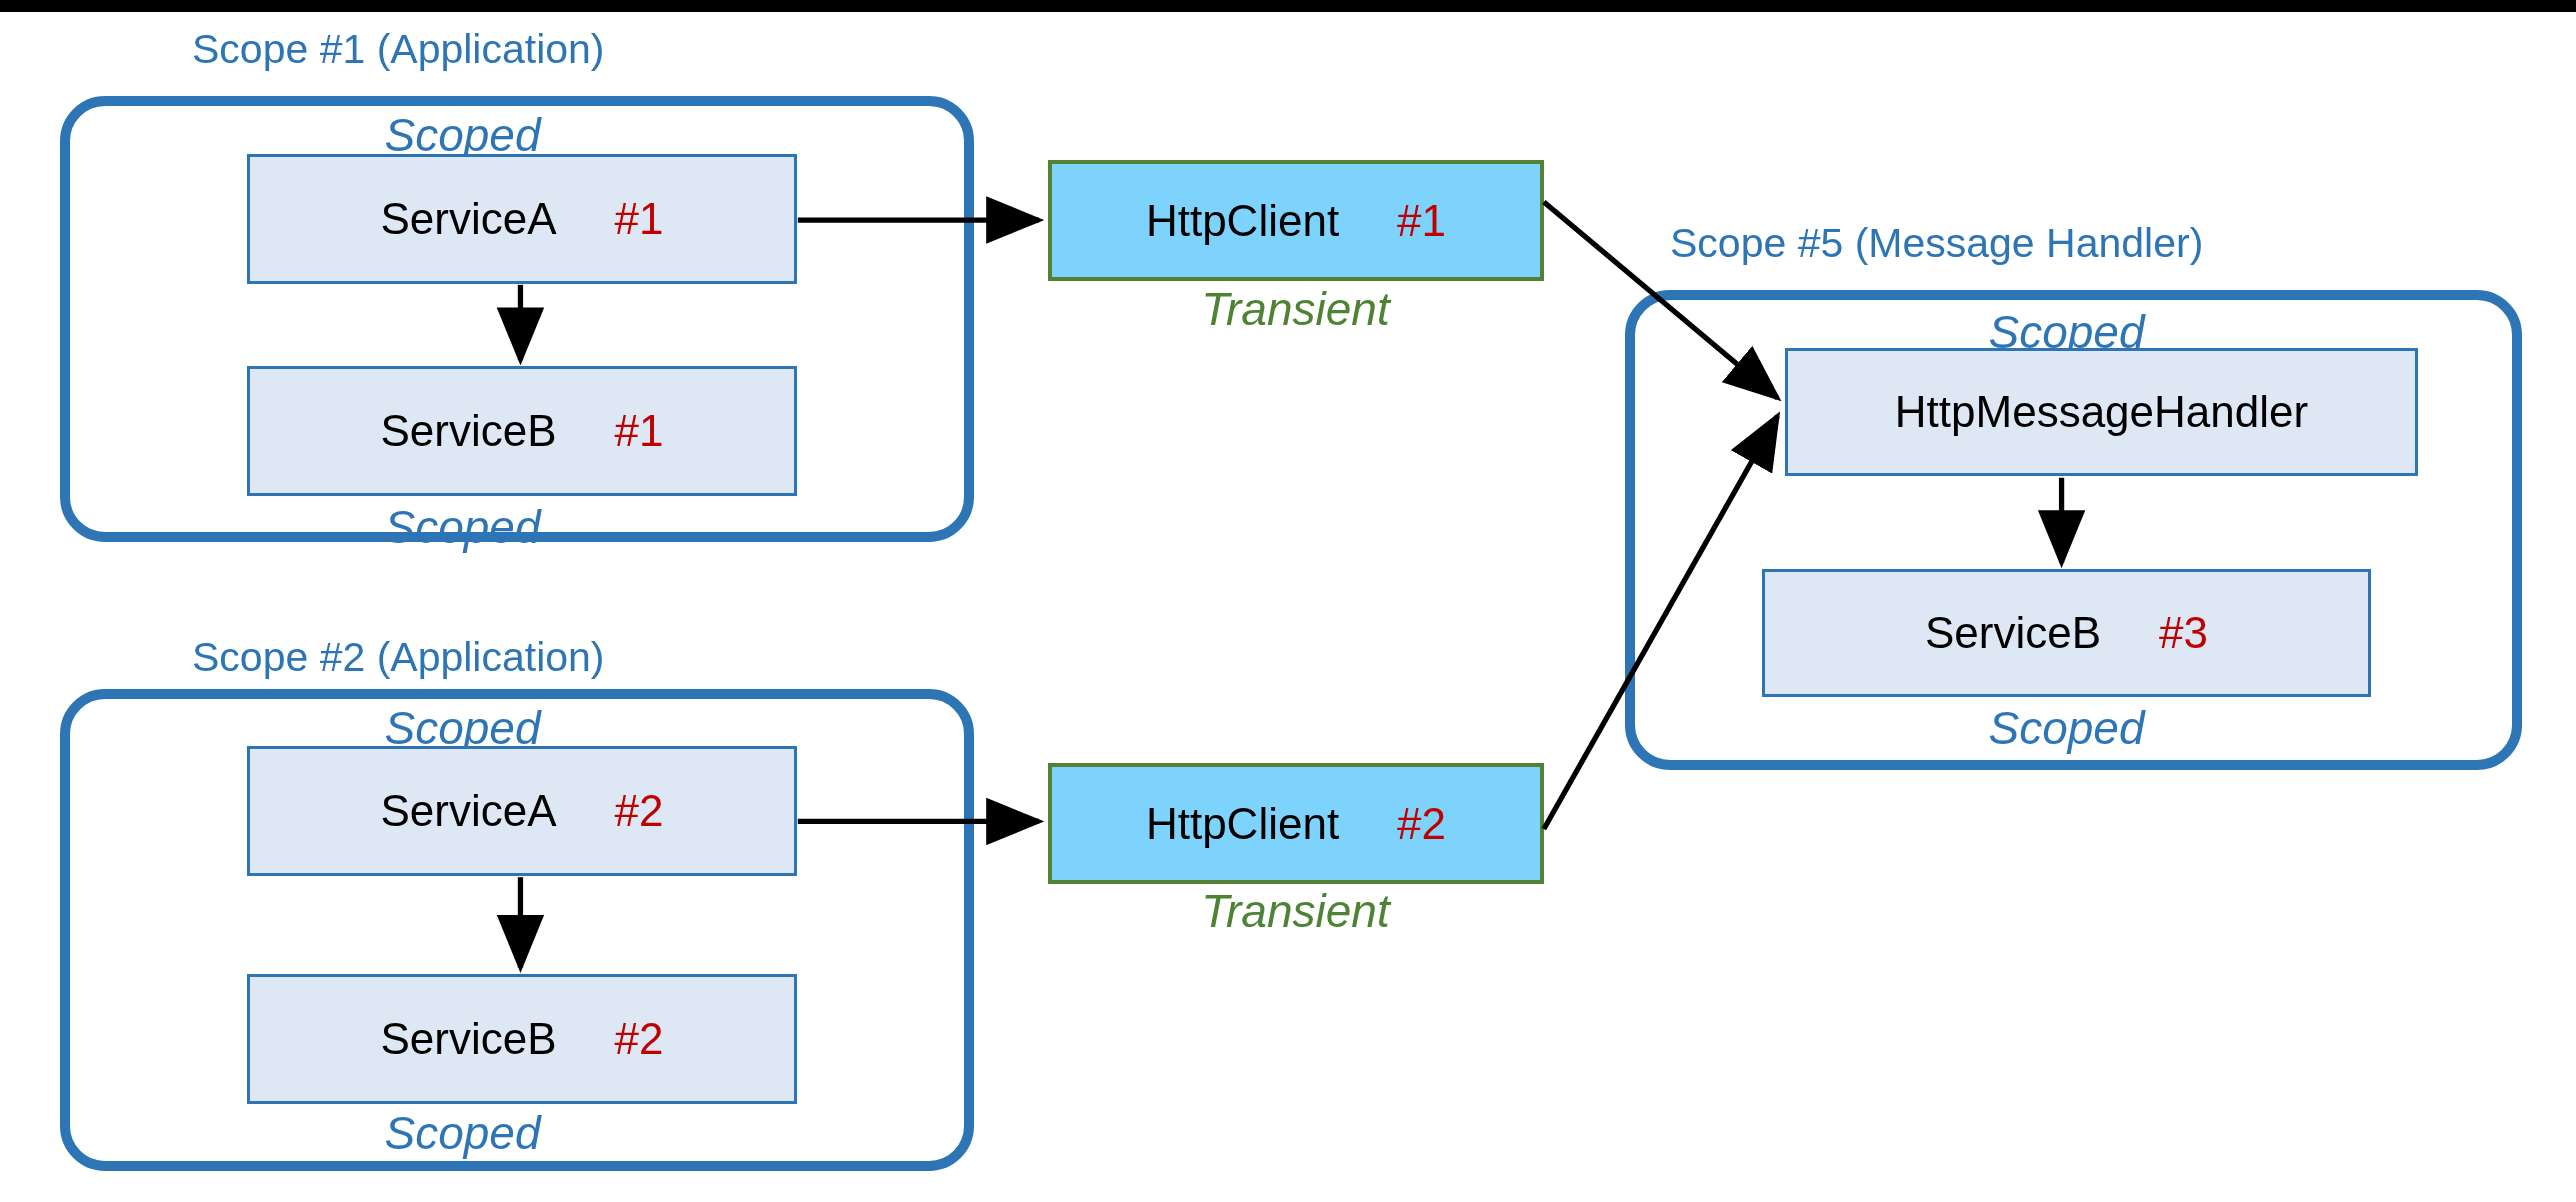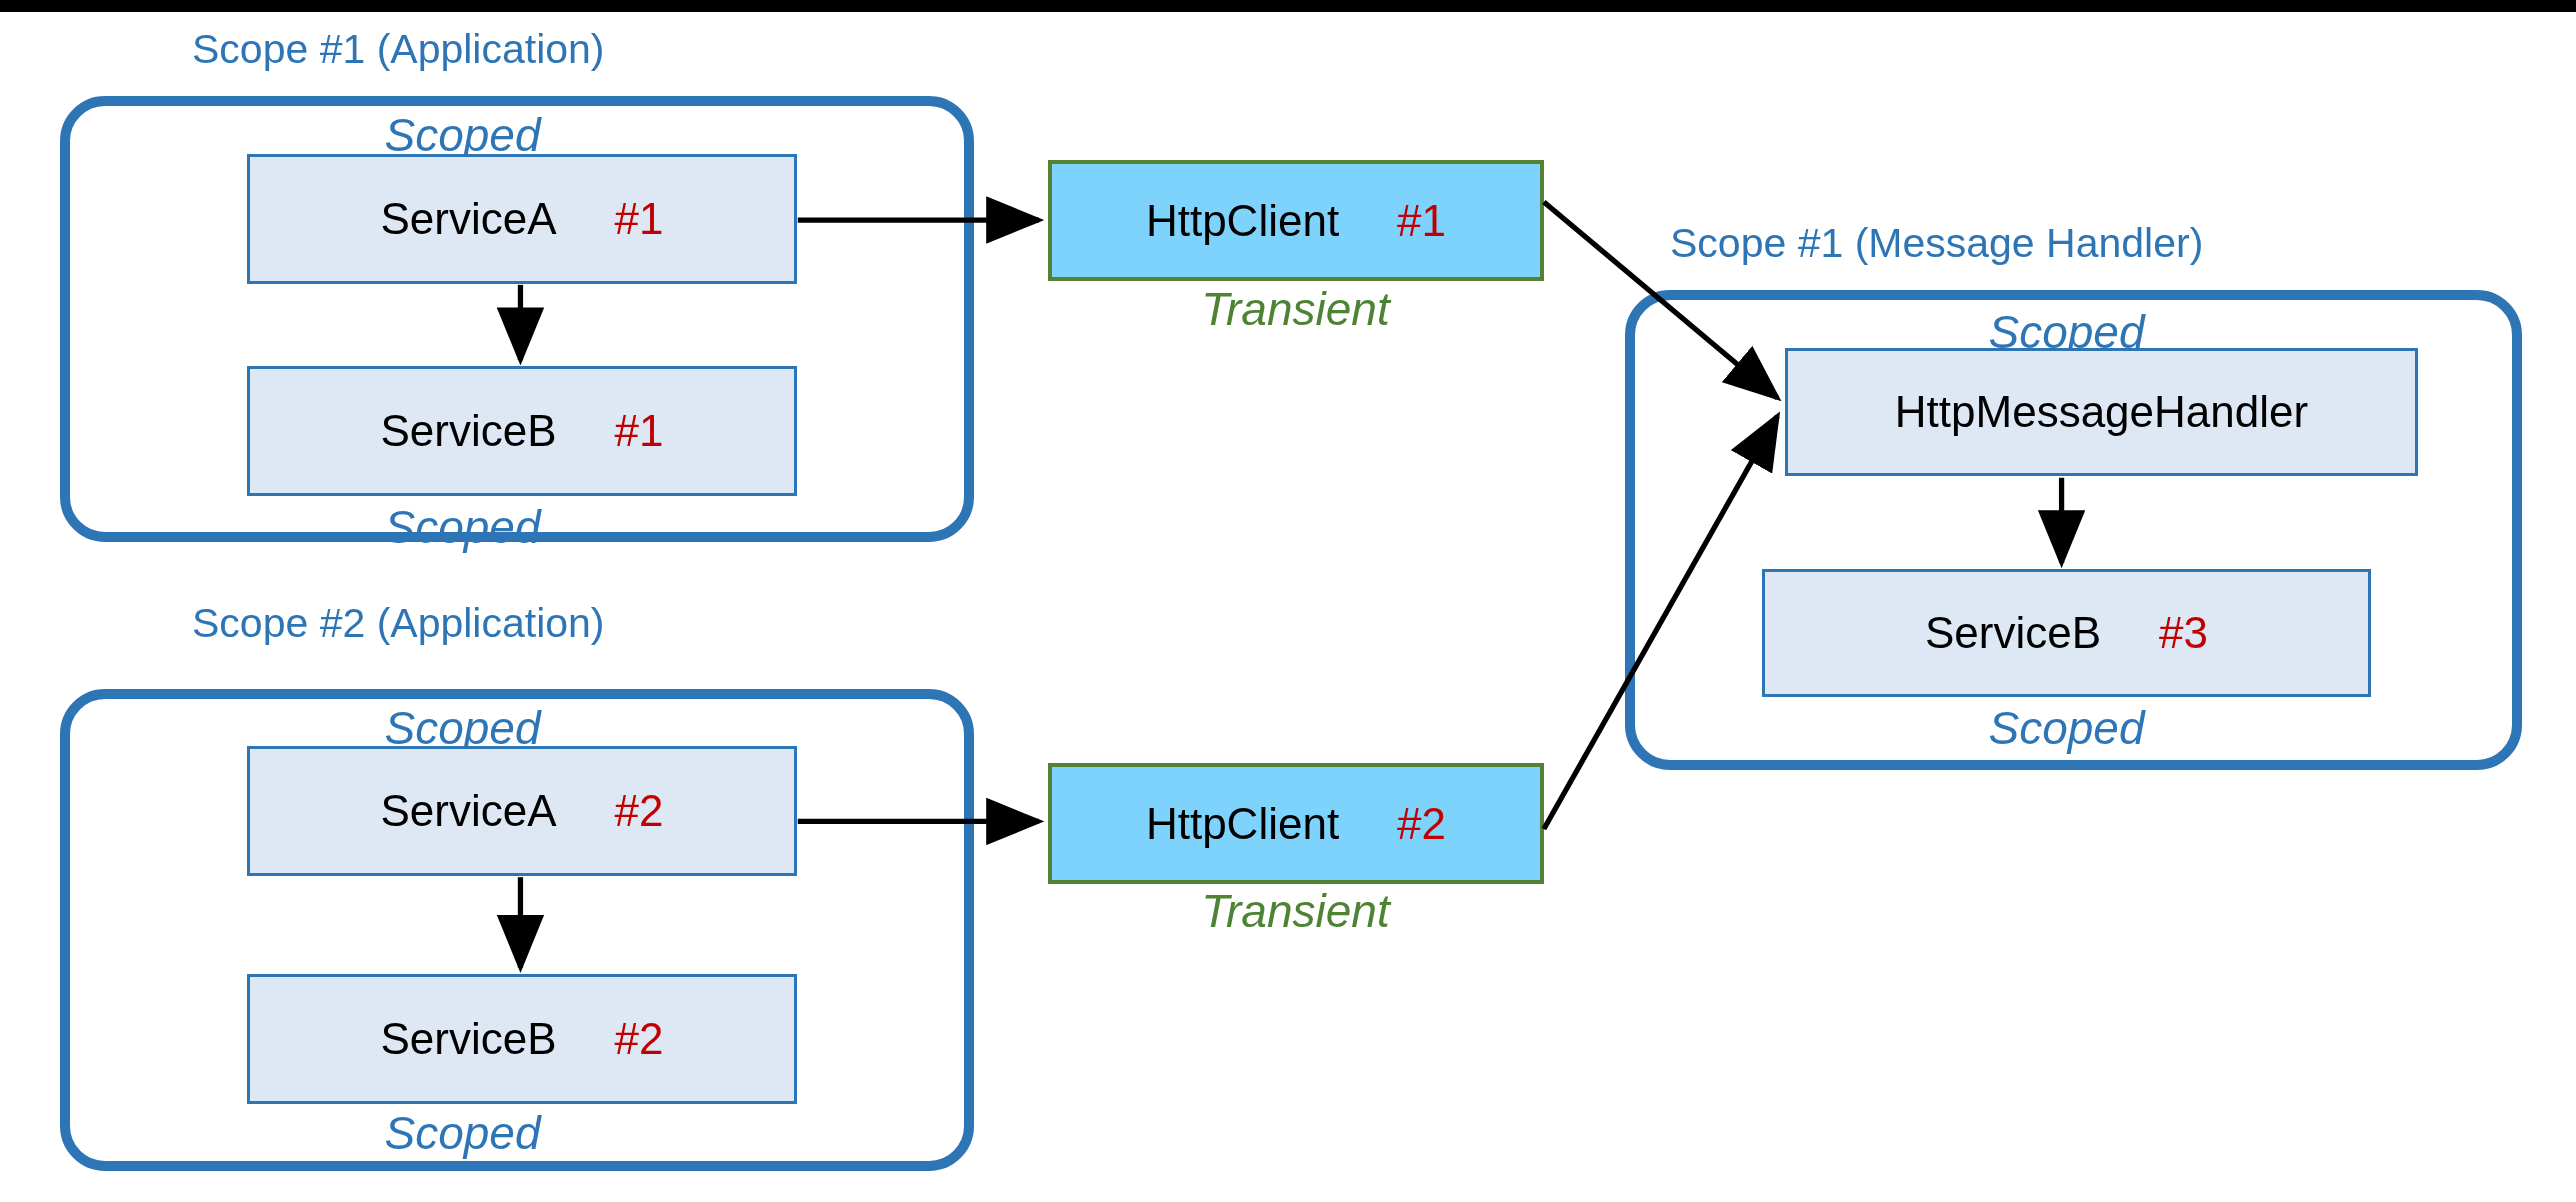--- a/index.html
+++ b/index.html
@@ -109,36 +109,36 @@
   </div>
 
   <div class="lifetime scoped" style="left:342px; top:504px; width:241px;">Scoped</div>
 
   <div class="node green" style="left:1048px; top:160px; width:496px; height:121px;">
     <span>HttpClient</span>
       <span class="num-red">#1</span>
   </div>
   <div class="lifetime transient" style="left:1175px; top:286px; width:241px;">Transient</div>
 
-  <div class="scope-title" style="left:1670px; top:223px;">Scope #1 (Message Handler)</div>
+  <div class="scope-title" style="left:1670px; top:223px;">Scope #5 (Message Handler)</div>
   <div class="scope-box" style="left:1625px; top:290px; width:897px; height:480px;"></div>
 
   <div class="lifetime scoped" style="left:1946px; top:309px; width:241px;">Scoped</div>
 
   <div class="node blue" style="left:1785px; top:348px; width:633px; height:128px;">
     <span>HttpMessageHandler</span>
   </div>
 
   <div class="node blue" style="left:1762px; top:569px; width:609px; height:128px;">
     <span>ServiceB</span>
       <span class="num-red">#3</span>
   </div>
   <div class="lifetime scoped" style="left:1946px; top:705px; width:241px;">Scoped</div>
 
-  <div class="scope-title" style="left:192px; top:603px;">Scope #2 (Application)</div>
+  <div class="scope-title" style="left:192px; top:637px;">Scope #2 (Application)</div>
   <div class="scope-box" style="left:60px; top:689px; width:914px; height:482px;"></div>
 
   <div class="lifetime scoped" style="left:342px; top:705px; width:241px;">Scoped</div>
 
   <div class="node blue" style="left:247px; top:746px; width:550px; height:130px;">
     <span>ServiceA</span>
       <span class="num-red">#2</span>
   </div>
 
   <div class="node blue" style="left:247px; top:974px; width:550px; height:130px;">

